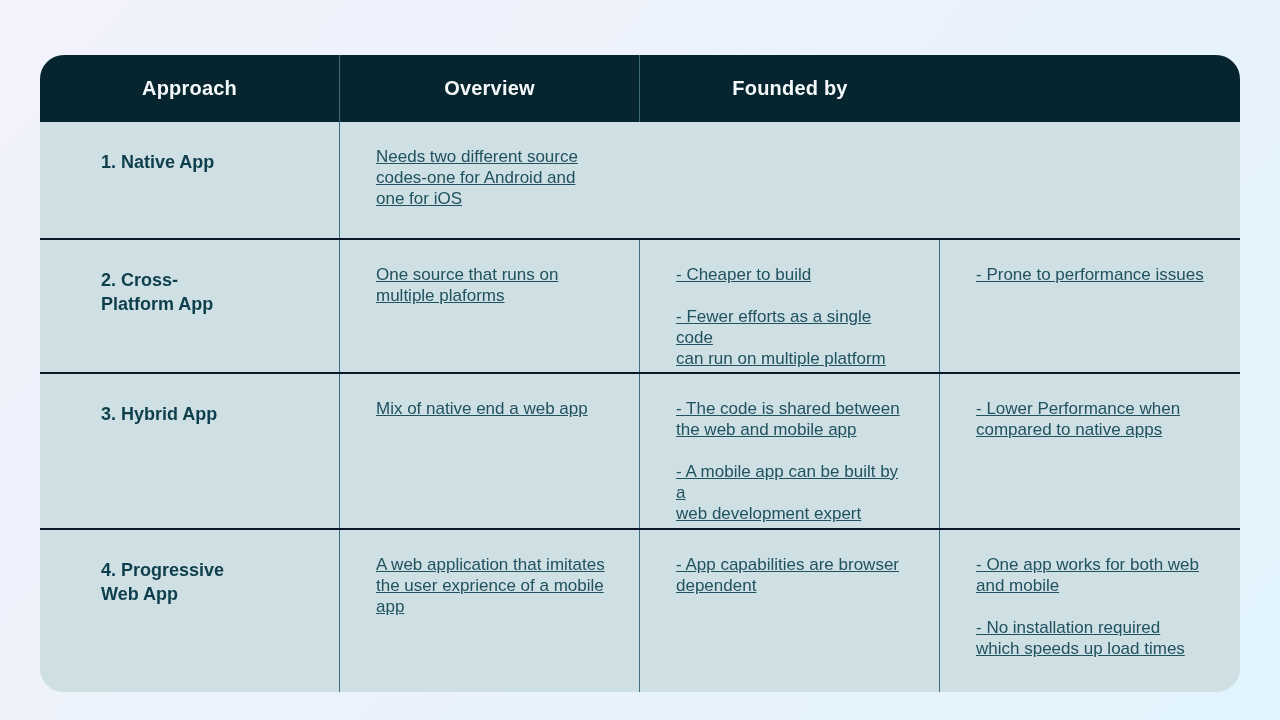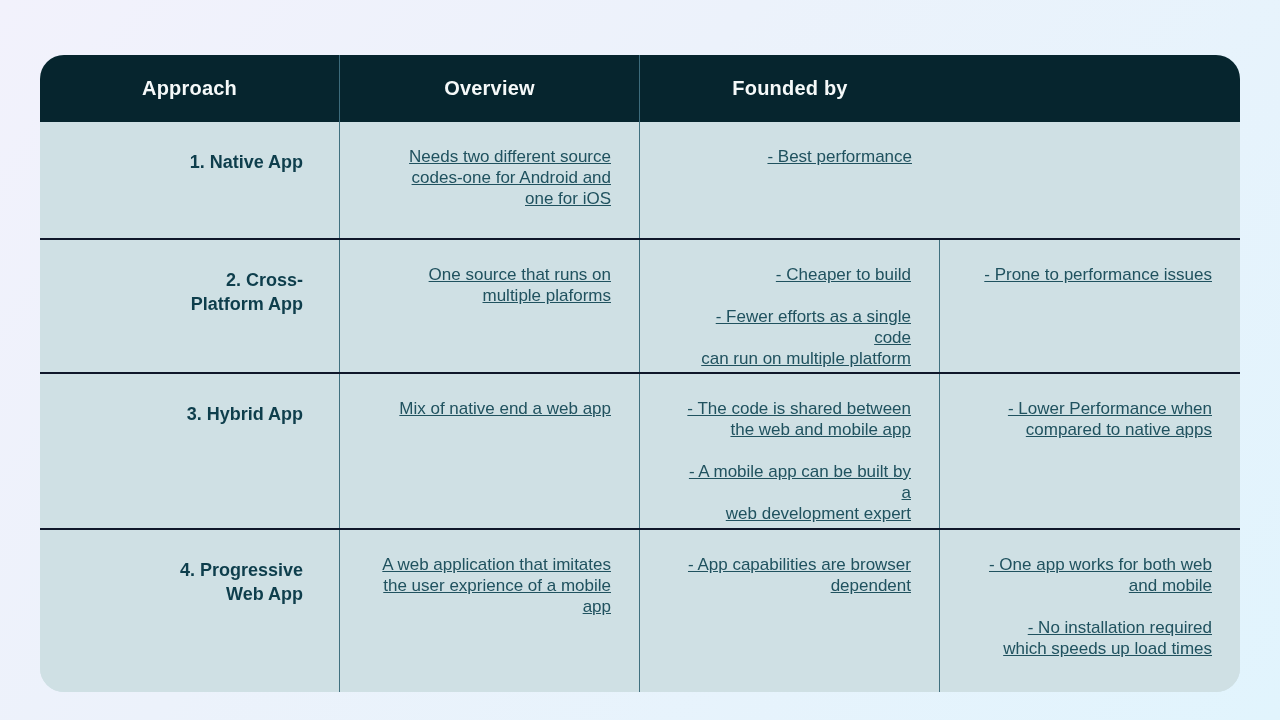--- a/index.html
+++ b/index.html
@@ -1,15 +1,15 @@
 <!DOCTYPE html>
 <html><head>
 <meta charset="utf-8">
 <style>
-  * { margin: 0; padding: 0; box-sizing: border-box; text-align: right; }
+  * { margin: 0; padding: 0; box-sizing: border-box; }
 
   html, body {
     width: 1280px;
     height: 720px;
     overflow: hidden;
     font-family: "Liberation Sans", sans-serif;
   }
 
   body {
     background: linear-gradient(130deg, #f2f2fc 0%, #ecf2fb 40%, #e1f4fd 100%);
@@ -91,21 +91,20 @@
     <div class="header-cell">Approach</div>
     <div class="header-cell">Overview</div>
     <div class="header-cell">Founded by</div>
   </div>
 
   <div class="body-row row-1">
     <div class="cell approach-cell">1. Native App</div>
     <div class="cell text-cell">Needs two different source
 codes-one for Android and
 one for iOS</div>
-    <div class="cell text-cell">- Best performance</div>
   </div>
 
   <div class="body-row row-2">
     <div class="cell approach-cell">2. Cross-
 Platform App</div>
     <div class="cell text-cell">One source that runs on
 multiple plaforms</div>
     <div class="cell text-cell">- Cheaper to build
 
 - Fewer efforts as a single code

